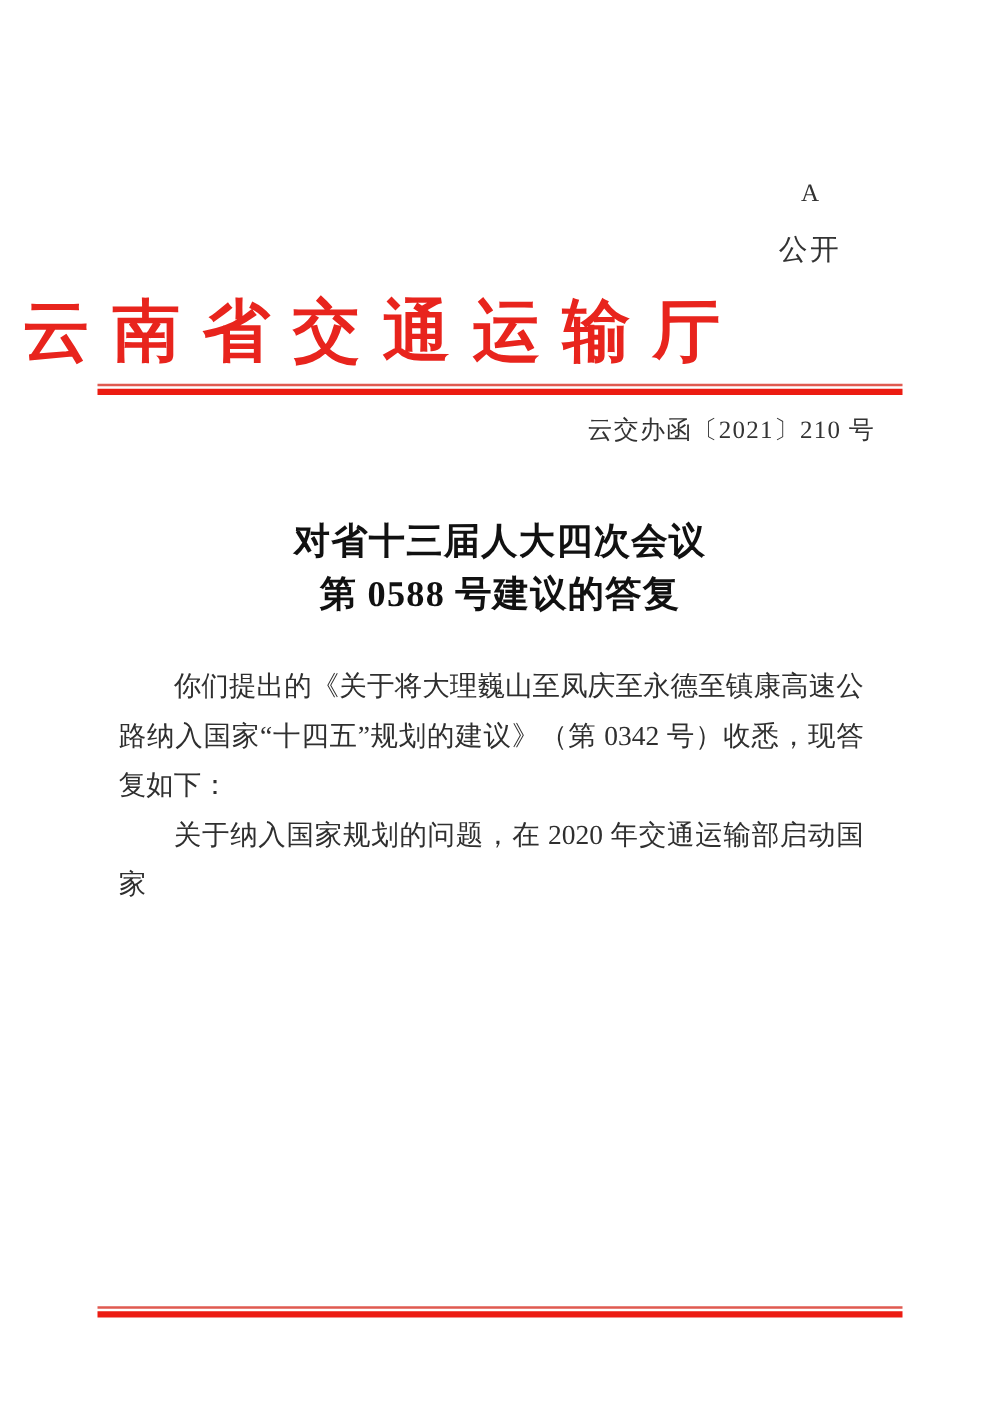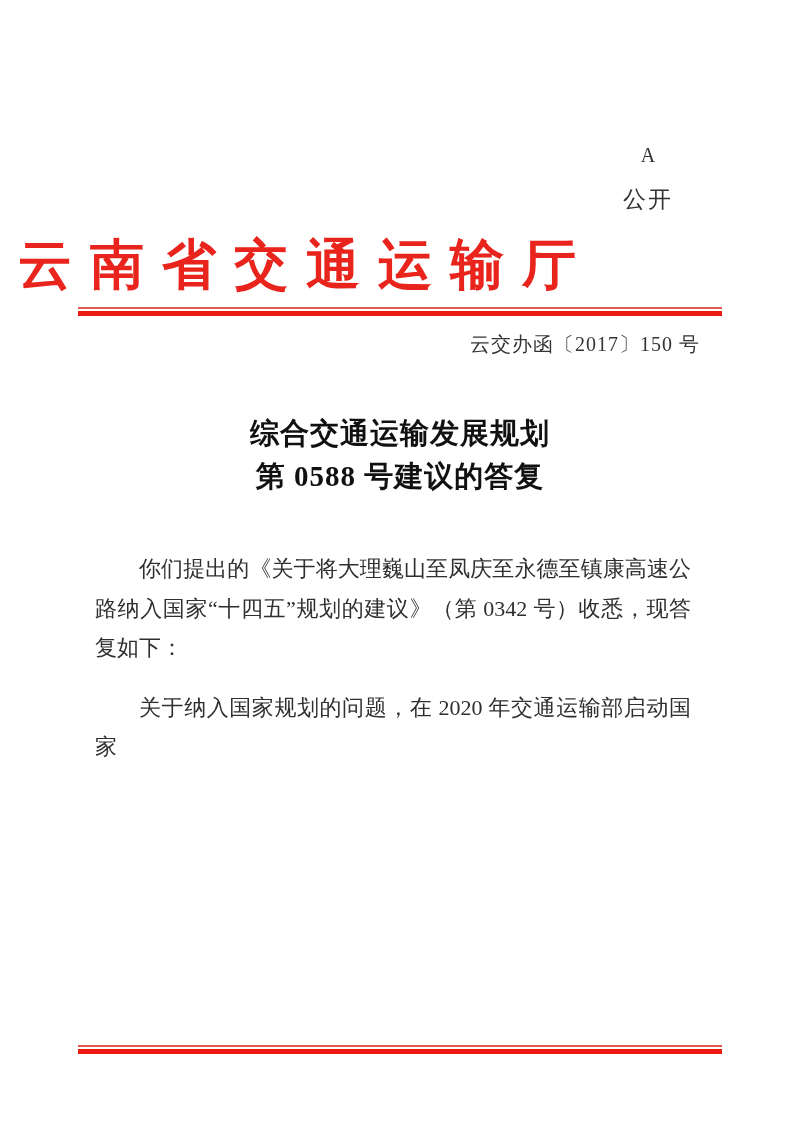--- a/index.html
+++ b/index.html
@@ -112,41 +112,40 @@
   }
   .letter-body p {
     margin: 0;
     padding: 0;
   }
   .letter-body p.salutation {
     text-indent: 0;
   }
   .letter-body p.para {
     text-indent: 2em;
-    margin-top: 20px;
   }
 </style>
 </head>
 <body>
 
 <div class="page">
 
   <div class="corner-meta">
     <div class="corner-grade">A</div>
     <div class="corner-publicity">公开</div>
   </div>
 
   <h1 class="masthead">云南省交通运输厅</h1>
 
   <div class="red-rule top"></div>
 
-  <div class="doc-number">云交办函〔2017〕150 号</div>
+  <div class="doc-number">云交办函〔2021〕210 号</div>
 
   <h2 class="doc-title">
-    <div>综合交通运输发展规划</div>
+    <div>对省十三届人大四次会议</div>
     <div>第 0588 号建议的答复</div>
   </h2>
 
   <div class="letter-body">
     <p class="para">你们提出的《关于将大理巍山至凤庆至永德至镇康高速公路纳入国家“十四五”规划的建议》（第 0342 号）收悉，现答复如下：</p>
     <p class="para">关于纳入国家规划的问题，在 2020 年交通运输部启动国家</p>
   </div>
 
   <div class="red-rule bottom"></div>
 

